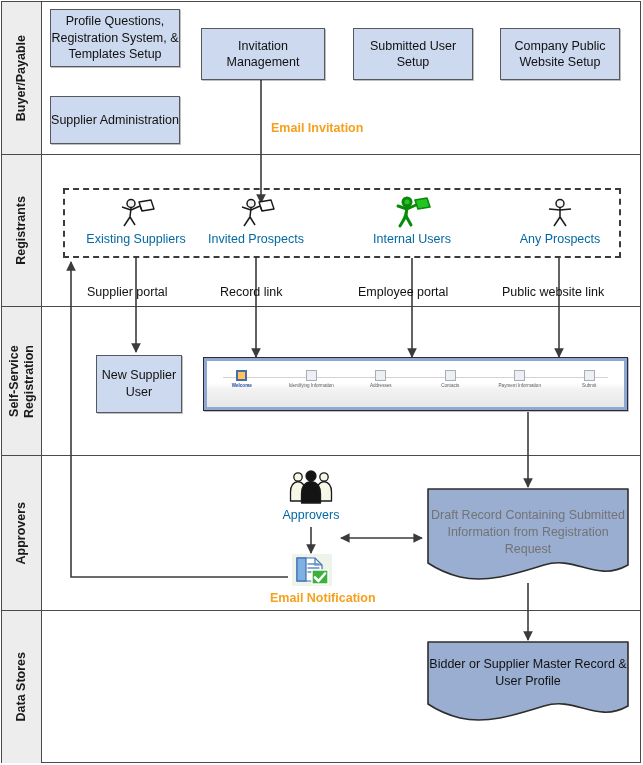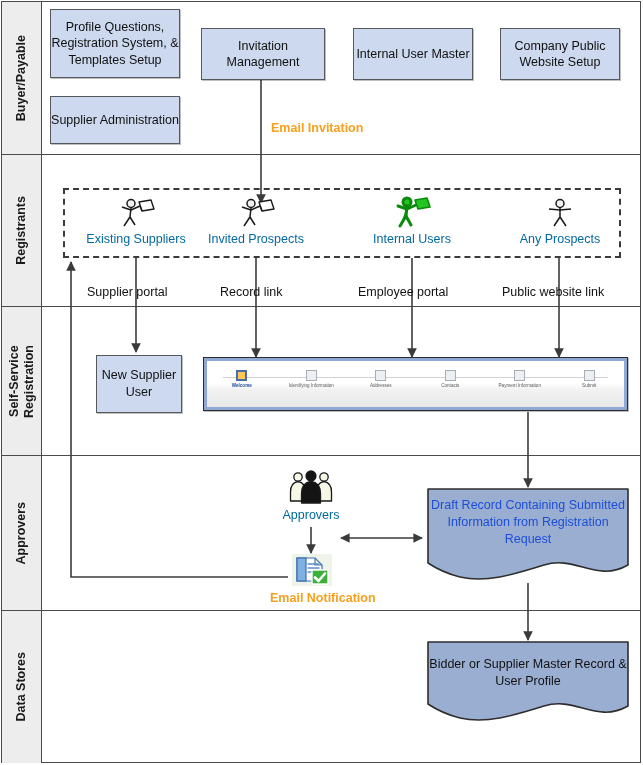--- a/index.html
+++ b/index.html
@@ -109,34 +109,34 @@
       <path d="M 311 527 L 311 553" marker-end="url(#ah)"></path>
 
       <path d="M 341 538 L 422 538" marker-start="url(#ah2)" marker-end="url(#ah)"></path>
 
       <path d="M 528 583 L 528 640" marker-end="url(#ah)"></path>
 
       <path d="M 288 577 L 71 577 L 71 262" marker-end="url(#ah)"></path>
     </g>
   </svg>
 
-  <div class="pbox" style="left:50px;top:9px;width:130px;height:69px;text-align:center;">
+  <div class="pbox" style="left:50px;top:9px;width:130px;height:58px;text-align:center;">
     <span>Profile Questions, Registration System, &amp; Templates Setup</span>
   </div>
 
   <div class="pbox" style="left:50px;top:96px;width:130px;height:48px;">
     <span>Supplier Administration</span>
   </div>
 
   <div class="pbox" style="left:201px;top:28px;width:124px;height:52px;justify-content:center;">
     <span>Invitation Management</span>
   </div>
 
   <div class="pbox" style="left:353px;top:28px;width:120px;height:52px;">
-    <span>Internal User Master</span>
+    <span>Submitted User Setup</span>
   </div>
 
   <div class="pbox" style="left:500px;top:28px;width:120px;height:52px;">
     <span>Company Public Website Setup</span>
   </div>
 
   <div class="email-label" style="left:271px;top:121px;">Email Invitation</div>
 
   <div class="dashed-group" style="left:63px;top:188px;width:558px;height:70px;"></div>
 
@@ -290,21 +290,21 @@
       <path d="M 23 23.5 L 26.5 27 L 33 19.5" stroke="#ffffff" stroke-width="2.6" fill="none" stroke-linecap="round" stroke-linejoin="round"></path>
     </svg>
   </div>
 
   <div class="email-label" style="left:270px;top:591px;">Email Notification</div>
 
   <div style="position:absolute;left:426px;top:487px;width:204px;height:98px;">
     <svg width="204" height="98" viewBox="0 0 204 98" style="position:absolute;left:0;top:0;">
       <path d="M 2 2 L 202 2 L 202 78 C 170 96 150 68 118 78 C 86 88 60 96 34 90 C 18 86 8 80 2 76 Z" fill="#9aaed2" stroke="#2d2d2d" stroke-width="1.6" stroke-linejoin="round"></path>
     </svg>
-    <div style="position:absolute;left:0;top:10px;width:204px;text-align:center;font-size:12.5px;line-height:17px;color:#1d4ed8;">Draft Record Containing Submitted Information from Registration Request</div>
+    <div style="position:absolute;left:0;top:20px;width:204px;text-align:center;font-size:12.5px;line-height:17px;color:#737373;">Draft Record Containing Submitted Information from Registration Request</div>
   </div>
 
   <div style="position:absolute;left:426px;top:640px;width:204px;height:86px;">
     <svg width="204" height="86" viewBox="0 0 204 86" style="position:absolute;left:0;top:0;">
       <path d="M 2 2 L 202 2 L 202 66 C 170 84 150 56 118 66 C 86 76 60 84 34 78 C 18 74 8 68 2 64 Z" fill="#9aaed2" stroke="#2d2d2d" stroke-width="1.6" stroke-linejoin="round"></path>
     </svg>
     <div style="position:absolute;left:0;top:16px;width:204px;text-align:center;font-size:12.5px;line-height:17px;color:#111;">Bidder or Supplier Master Record &amp; User Profile</div>
   </div>
 
 </div>

